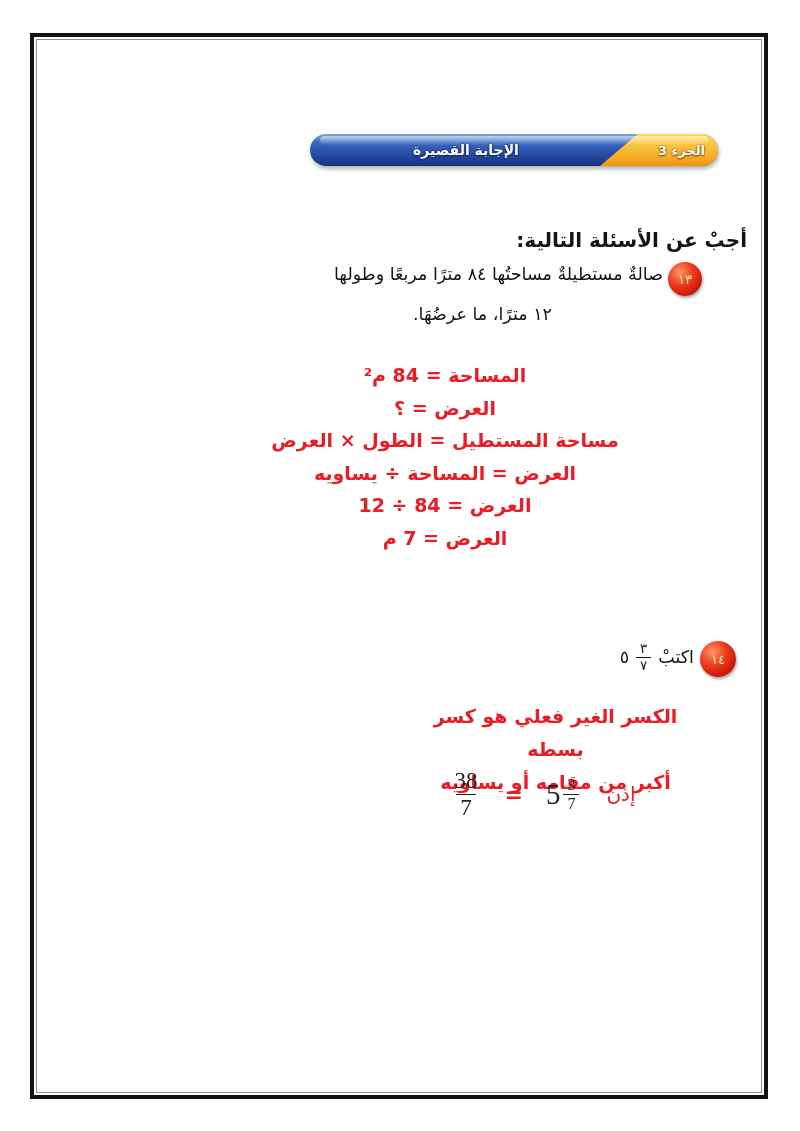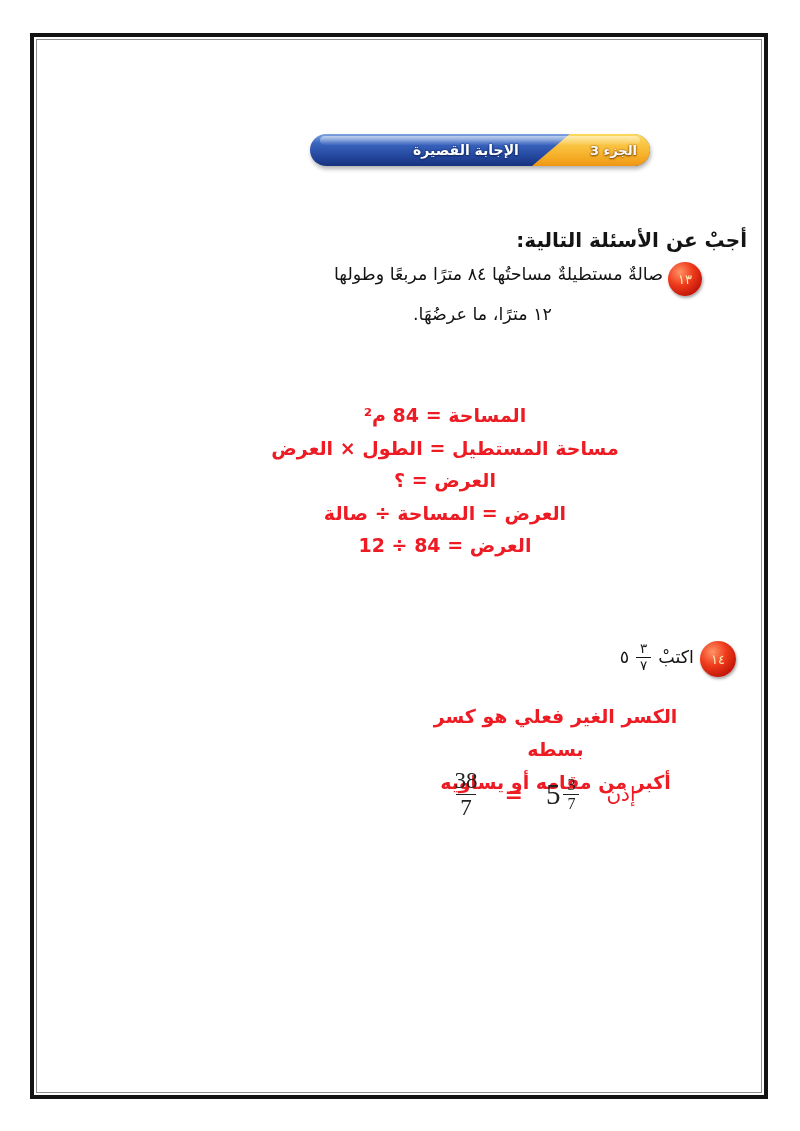--- a/index.html
+++ b/index.html
@@ -5,21 +5,21 @@
   html,body{margin:0;padding:0;background:#ffffff;}
   #page{position:relative;width:800px;height:1131px;background:#ffffff;overflow:hidden;
         font-family:"DejaVu Sans",sans-serif;}
 
   
   .frame{position:absolute;left:30px;top:33px;width:730px;height:1058px;
          border:4px solid #131313;}
   .frame-inner{position:absolute;inset:2px;border:1px solid #8f8f8f;}
 
   
-  .badge{position:absolute;left:310px;top:134px;width:340px;height:32px;
+  .badge{position:absolute;left:310px;top:134px;width:408px;height:32px;
          border-radius:16px;overflow:hidden;
          background:linear-gradient(180deg,#7fa3dd 0%,#3a66c0 28%,#24479e 70%,#16327e 100%);
          box-shadow:1px 3px 4px rgba(0,0,0,0.30);}
   .badge-cap{position:absolute;right:0;top:0;bottom:0;width:118px;
          background:linear-gradient(180deg,#fcd95c 0%,#f6ae27 70%,#ef9715 100%);
          clip-path:polygon(32% 0,100% 0,100% 100%,0 100%);}
   .badge-gloss{position:absolute;left:10px;right:10px;top:2px;height:9px;border-radius:8px;
          background:linear-gradient(rgba(255,255,255,0.55),rgba(255,255,255,0.04));}
   .badge-title{position:absolute;left:88px;width:136px;top:50%;transform:translateY(-50%);
          text-align:center;color:#fff;font-weight:bold;font-size:14px;direction:rtl;
@@ -38,21 +38,21 @@
          display:flex;align-items:center;justify-content:center;
          color:#ffe9b0;font-weight:normal;font-size:13px;direction:rtl;}
   .c13{left:668px;top:262px;width:34px;height:34px;}
   .c14{left:700px;top:641px;width:36px;height:36px;}
 
   .q-text{position:absolute;font-size:17.5px;color:#141414;direction:rtl;white-space:nowrap;}
   .q13-l1{right:137px;top:264px;}
   .q13-l2{right:248px;top:304px;}
 
   .answers13{position:absolute;left:250px;top:359px;width:390px;text-align:center;
-         direction:rtl;color:#ed1c24;font-weight:bold;font-size:19px;line-height:32.5px;margin-top:40px;}
+         direction:rtl;color:#ed1c24;font-weight:bold;font-size:19px;line-height:32.5px;}
 
   
   .q14-row{position:absolute;right:106px;top:633px;height:48px;display:flex;direction:rtl;
          align-items:center;gap:7px;font-size:17.5px;color:#141414;white-space:nowrap;}
   .frac{display:inline-flex;flex-direction:column;align-items:center;line-height:1.12;}
   .frac .fn{display:block;padding:0 4px;}
   .frac .fd{display:block;padding:0 4px;border-top:1.4px solid #141414;}
   .q14-frac{font-size:13.5px;color:#141414;}
 
   .answers14{position:absolute;left:403px;top:700px;width:305px;text-align:center;
@@ -90,24 +90,25 @@
   <div class="intro">أجبْ عن الأسئلة التالية:</div>
 
   <div class="qcircle c13">
     <span>١٣</span>
   </div>
   <div class="q-text q13-l1">صالةٌ مستطيلةٌ مساحتُها ٨٤ مترًا مربعًا وطولها</div>
   <div class="q-text q13-l2">١٢ مترًا، ما عرضُهَا.</div>
 
   <div class="answers13">
     <div>المساحة = 84 م²</div>
+    <div>العرض = ؟</div>
     <div>مساحة المستطيل = الطول × العرض</div>
-    <div>العرض = ؟</div>
-    <div>العرض = المساحة ÷ صالة</div>
+    <div>العرض = المساحة ÷ يساويه</div>
     <div>العرض = 84 ÷ 12</div>
+    <div>العرض = 7 م</div>
   </div>
 
   <div class="qcircle c14">
     <span>١٤</span>
   </div>
 
   <div class="q14-row">
     <span>اكتبْ</span>
     <span class="frac q14-frac">
       <span class="fn">٣</span>

